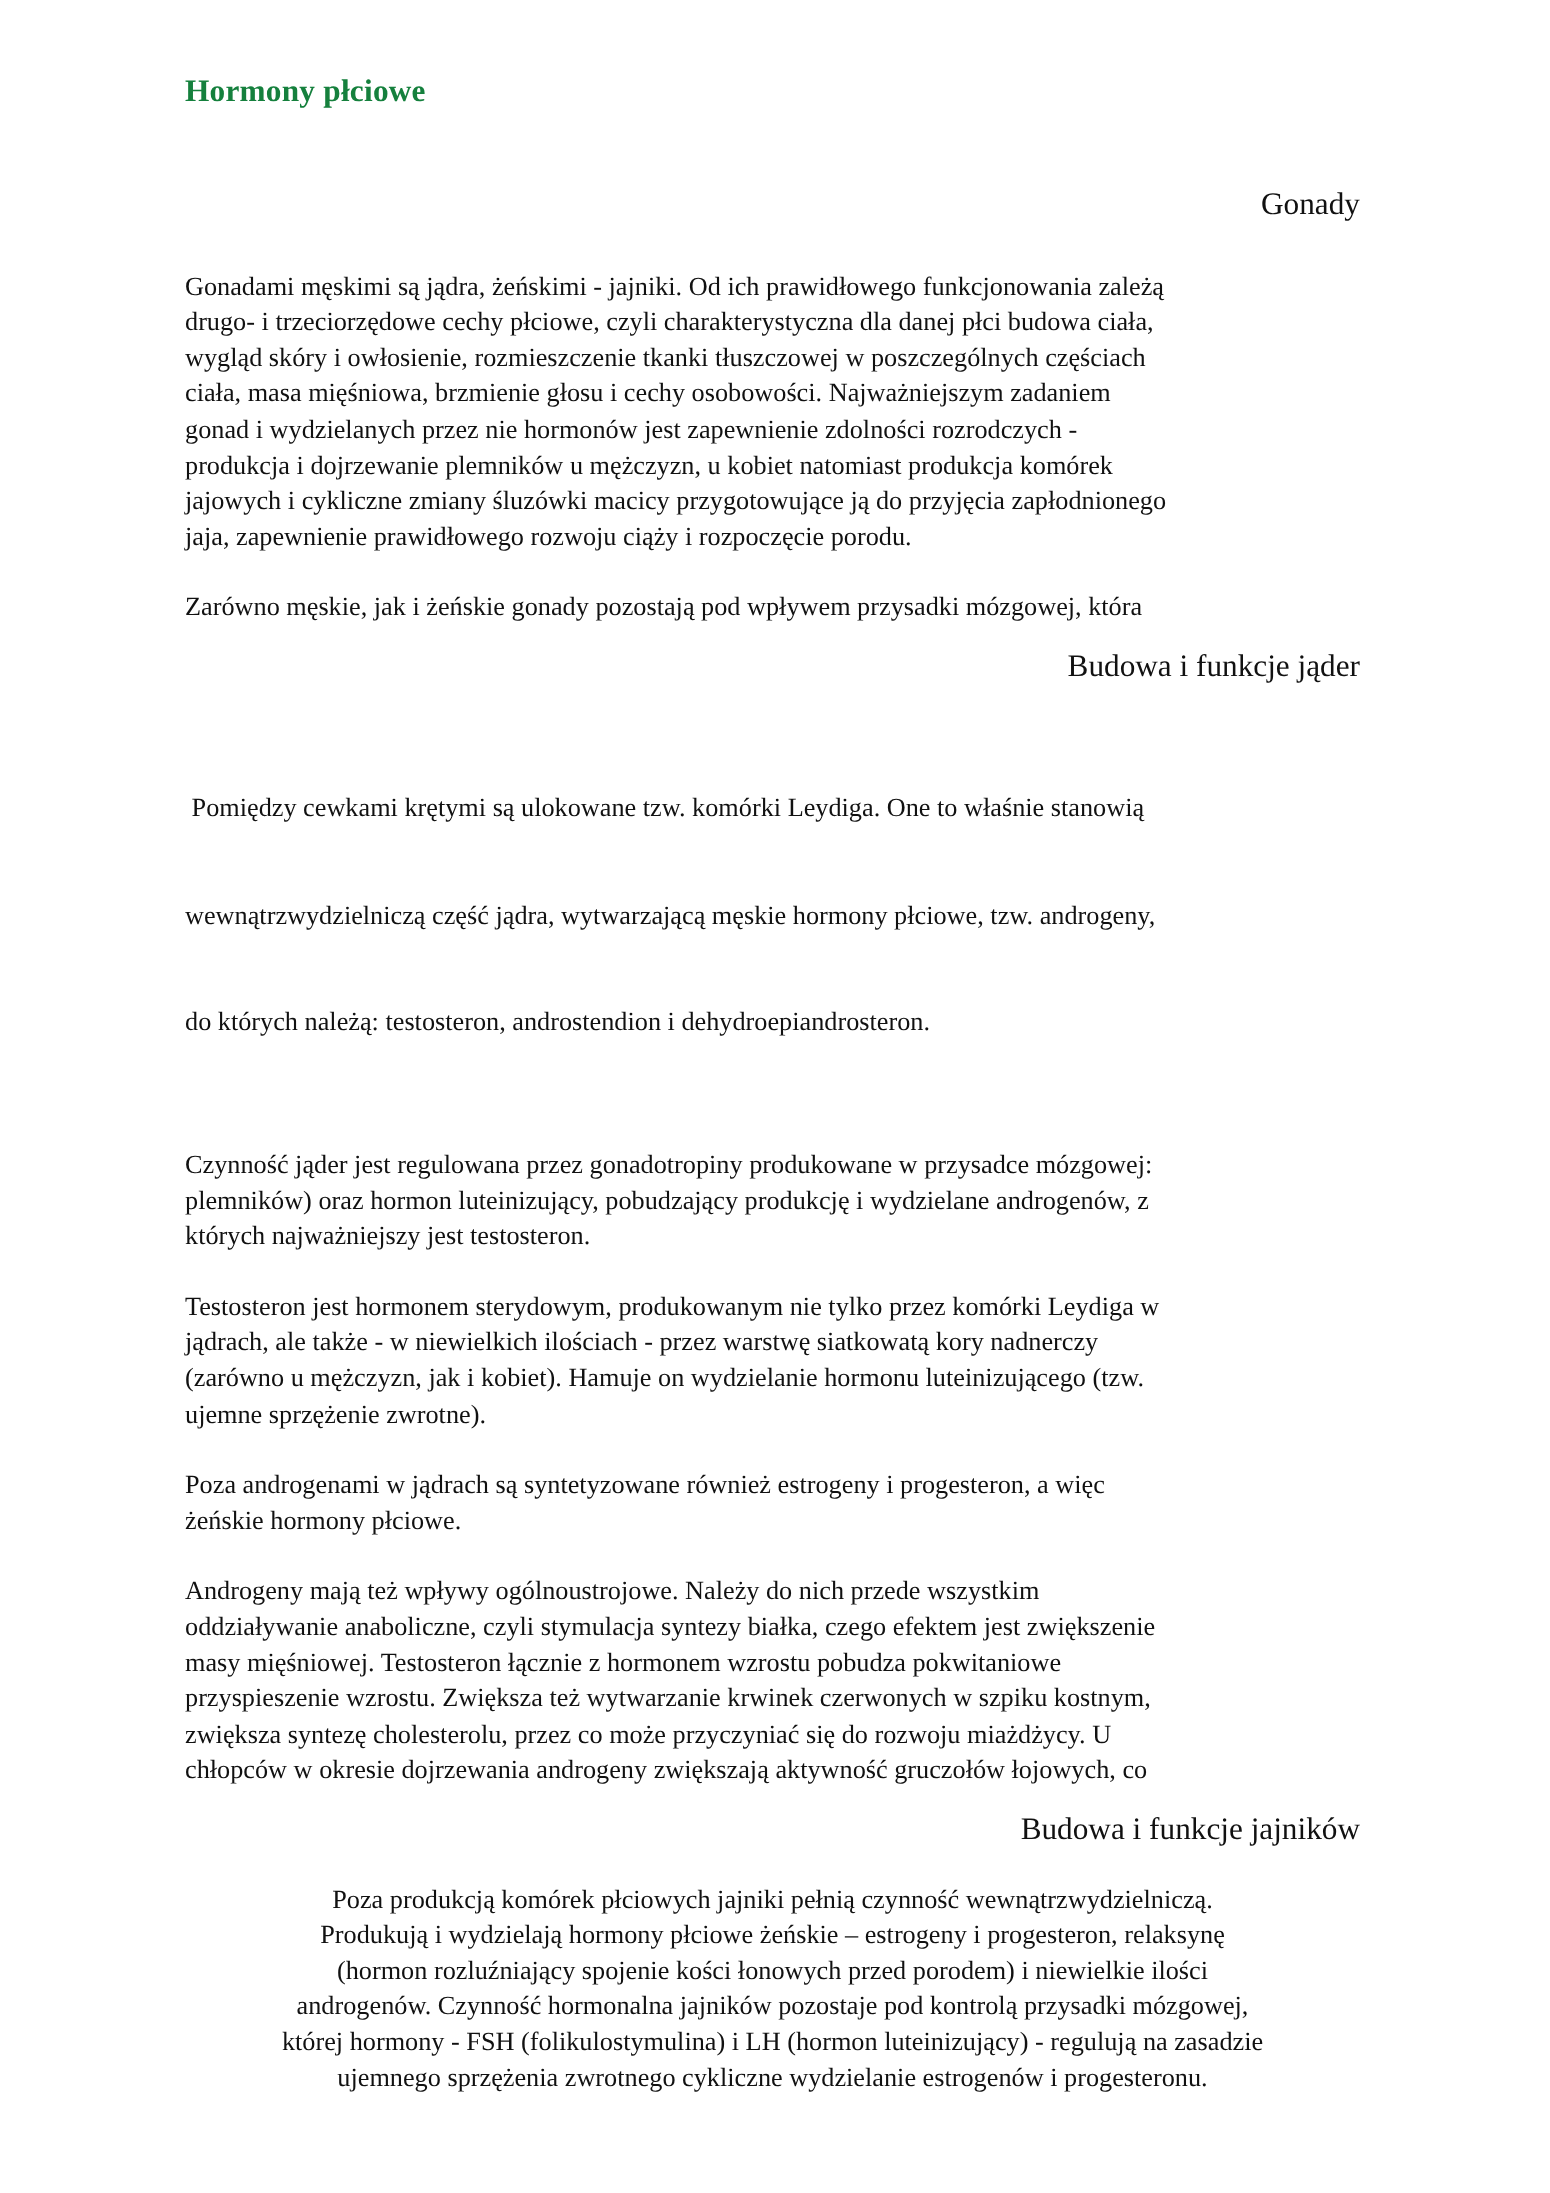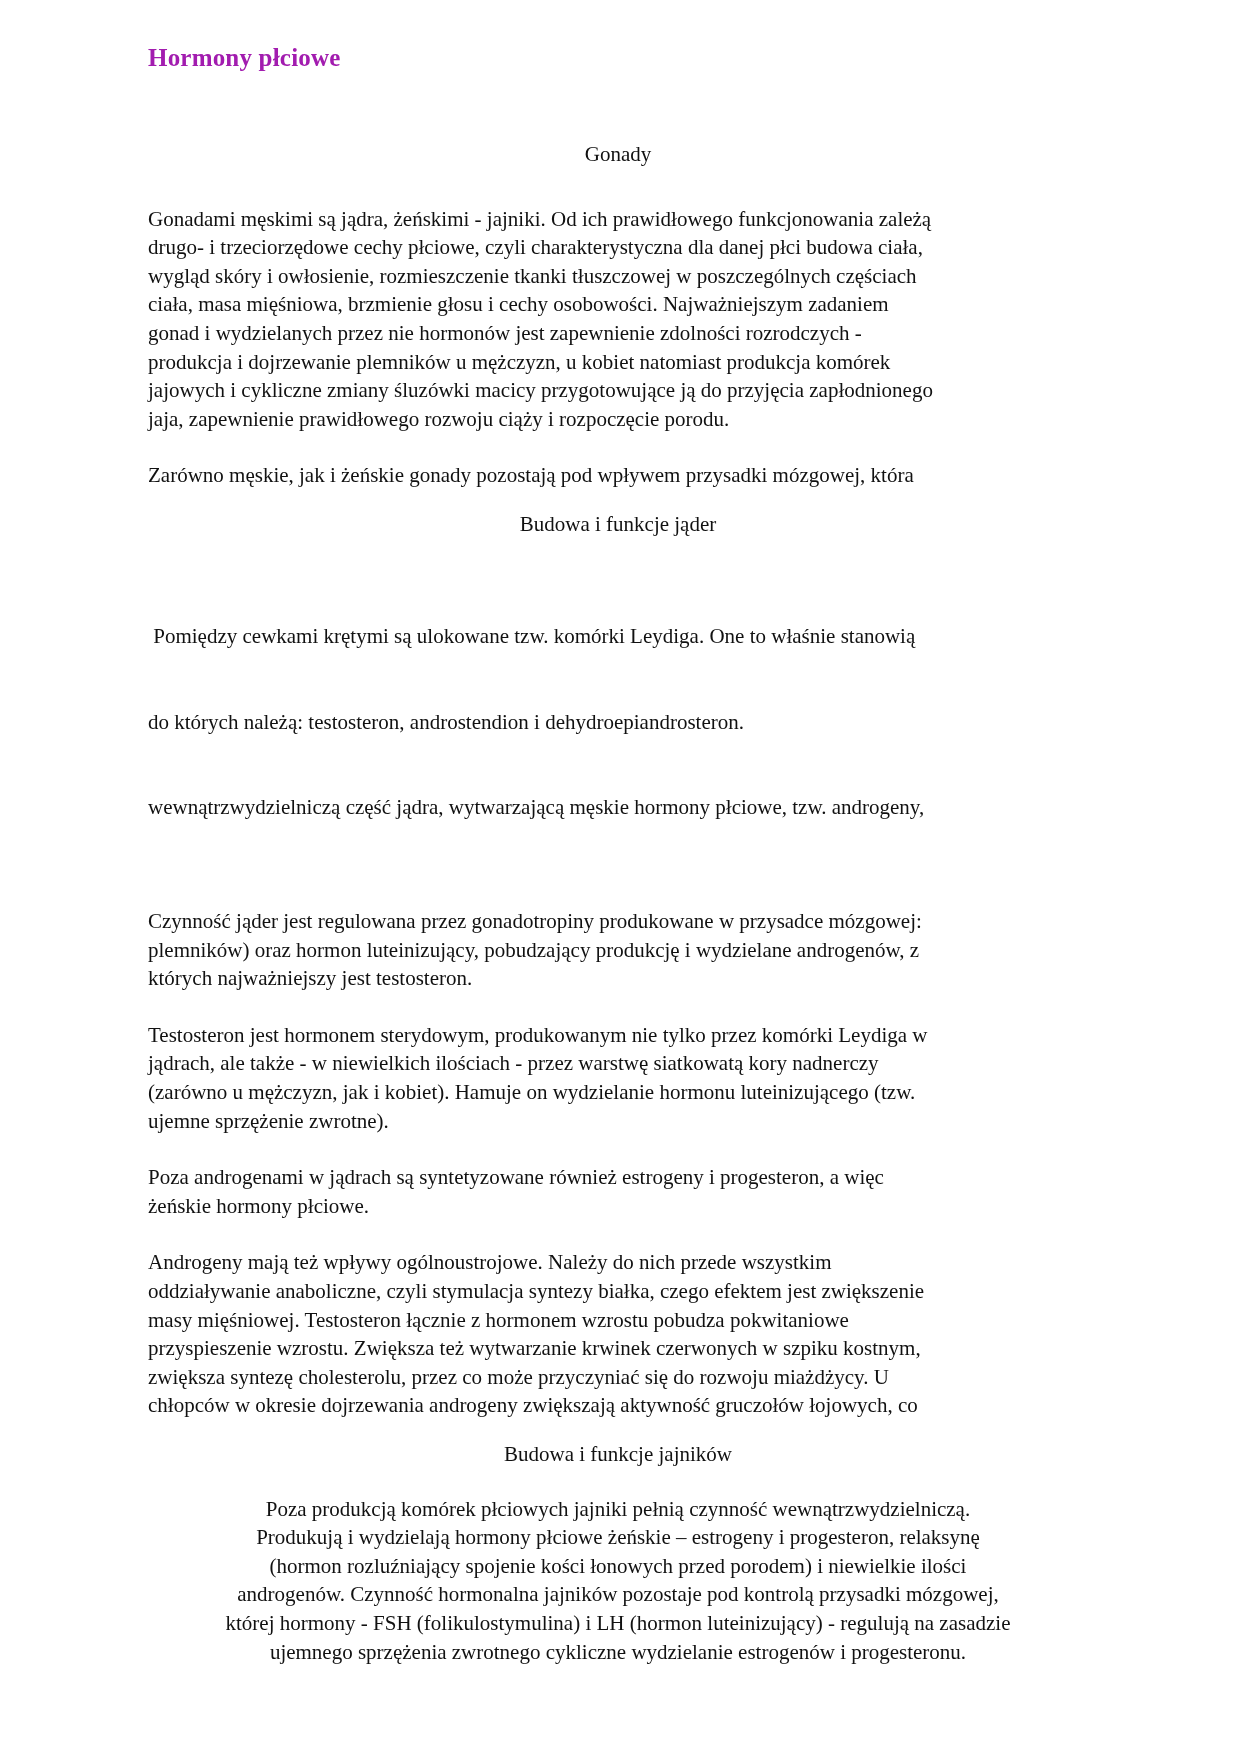--- a/index.html
+++ b/index.html
@@ -17,41 +17,41 @@
     }
     .page {
       position: absolute;
       left: 0; top: 0;
       width: 1240px;
       height: 1754px;
     }
     .title {
       position: absolute;
       left: 148px;
-      top: 44px;
+      top: 60px;
       font-family: "Liberation Serif", serif;
       font-weight: bold;
       font-size: 25px;
-      color: #a21caf;
+      color: #15803d;
       letter-spacing: 0.2px;
       margin: 0;
     }
     .content {
       position: absolute;
       left: 148px;
       top: 140px;
       width: 940px;
       font-size: 21px;
       line-height: 28.6px;
     }
     .heading {
-      text-align: center;
-      margin: 0 0 26px 0;
+      text-align: right;
+      margin: 10px 0 26px 0;
       font-weight: normal;
-      font-size: 21px;
+      font-size: 25px;
       line-height: 28.6px;
     }
     p {
       margin: 0 0 28px 0;
     }
     .centered {
       text-align: center;
     }
     .line {
       display: block;
@@ -80,22 +80,22 @@
       </p>
       <p style="margin-bottom:20px;">
         <span class="line">Zarówno męskie, jak i żeńskie gonady pozostają pod wpływem przysadki mózgowej, która</span>
       </p>
     </section>
 
     <section>
       <div class="heading">Budowa i funkcje jąder</div>
       <p style="white-space:pre;">
         <span class="line" style="white-space:pre;"> Pomiędzy cewkami krętymi są ulokowane tzw. komórki Leydiga. One to właśnie stanowią</span>
+        <span class="line">wewnątrzwydzielniczą część jądra, wytwarzającą męskie hormony płciowe, tzw. androgeny,</span>
         <span class="line">do których należą: testosteron, androstendion i dehydroepiandrosteron.</span>
-        <span class="line">wewnątrzwydzielniczą część jądra, wytwarzającą męskie hormony płciowe, tzw. androgeny,</span>
       </p>
       <p>
         <span class="line">Czynność jąder jest regulowana przez gonadotropiny produkowane w przysadce mózgowej:</span>
         <span class="line">plemników) oraz hormon luteinizujący, pobudzający produkcję i wydzielane androgenów, z</span>
         <span class="line">których najważniejszy jest testosteron.</span>
       </p>
       <p>
         <span class="line">Testosteron jest hormonem sterydowym, produkowanym nie tylko przez komórki Leydiga w</span>
         <span class="line">jądrach, ale także - w niewielkich ilościach - przez warstwę siatkowatą kory nadnerczy</span>
         <span class="line">(zarówno u mężczyzn, jak i kobiet). Hamuje on wydzielanie hormonu luteinizującego (tzw.</span>

